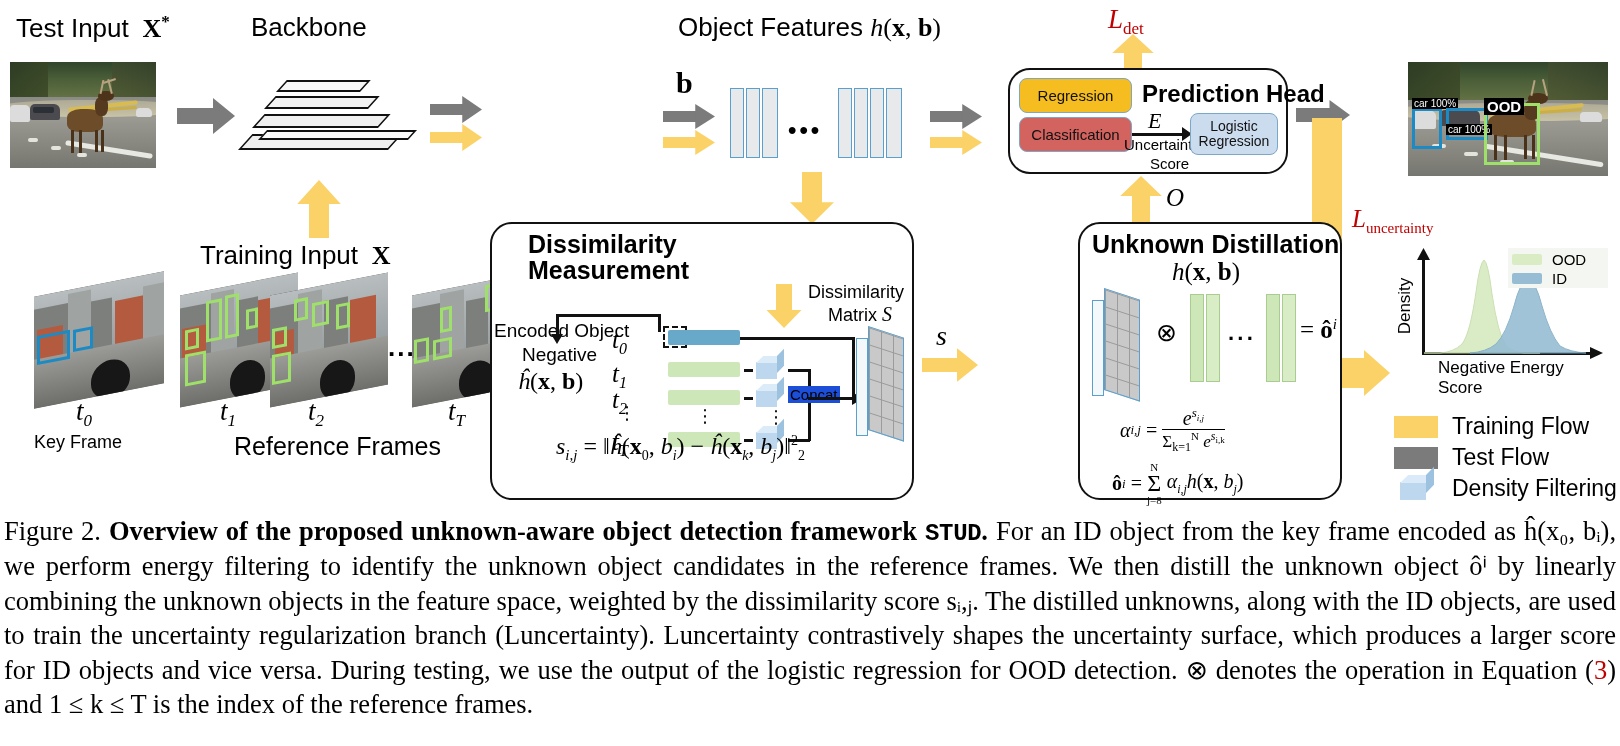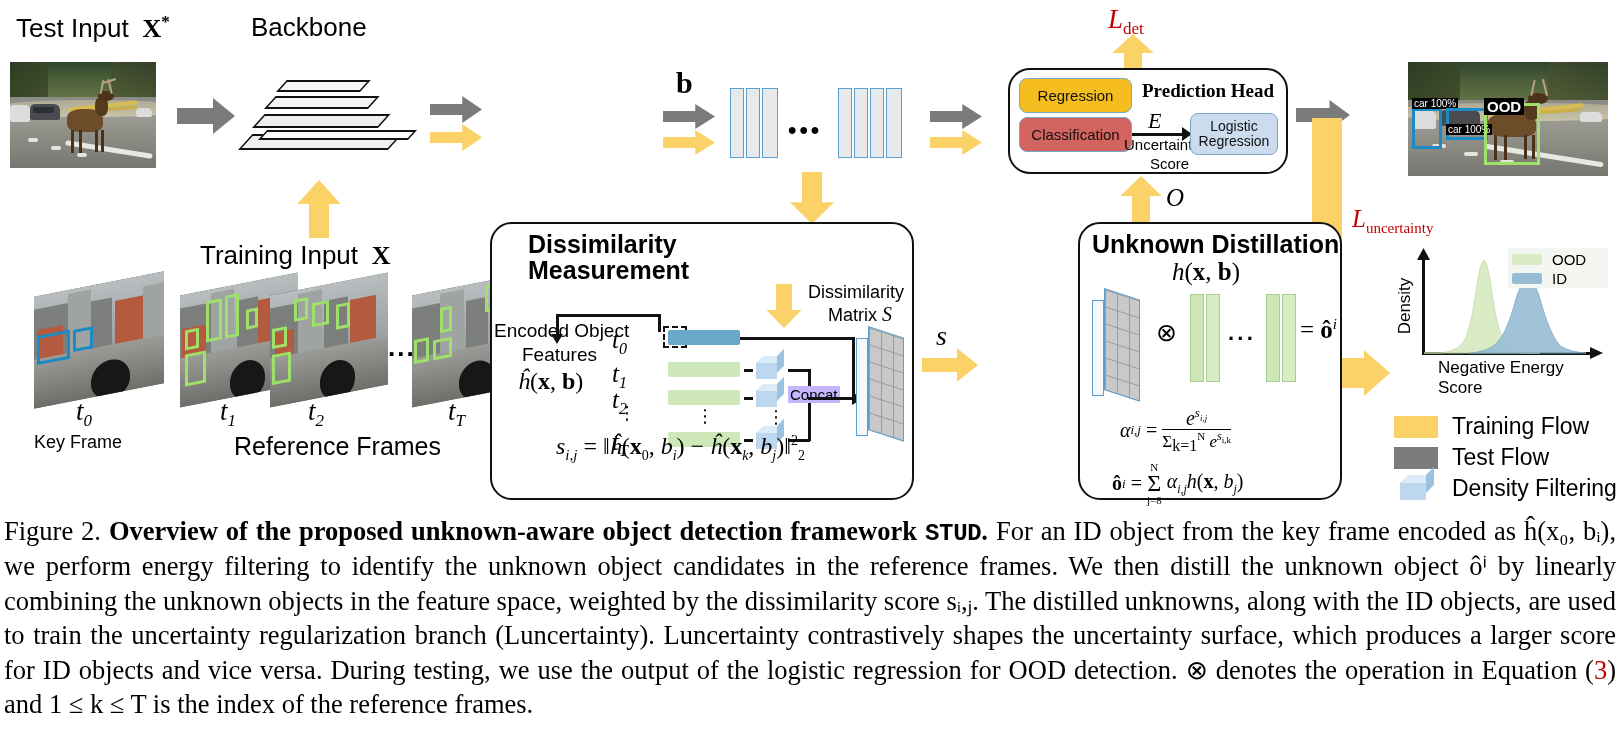--- a/index.html
+++ b/index.html
@@ -110,20 +110,24 @@
 
 <div class="fig">
 
   <div class="abs lbl" style="left:16px; top:12px; font-size:26px;">
     <span>Test Input</span>
     <span class="serif bold" style="font-size:26px;">&nbsp;X<sup style="font-size:17px">*</sup></span>
   </div>
 
   <div class="abs lbl" style="left:251px; top:12px; font-size:26px;">Backbone</div>
 
+  <div class="abs lbl" style="left:678px; top:12px; font-size:26px;">
+    <span>Object Features</span>
+    <span class="serif" style="font-size:26px;"><i>h</i>(<b>x</b>,&nbsp;<b>b</b>)</span>
+  </div>
 
   <div class="photo" style="left:10px; top:62px; width:146px; height:106px; border:0;">
     <div class="road-sky"></div>
     <div class="road-tree-l"></div>
     <div class="road-tree-r"></div>
     <div class="road-surface"></div>
     <div class="road-curve"></div>
     <div class="road-yellow"></div>
     <div class="road-yellow2"></div>
     <div class="road-white-r"></div>
@@ -231,21 +235,21 @@
     <div class="shaft" style="background:#fbd268;"></div>
     <div class="headp" style="background:#fbd268;"></div>
   </div>
 
   <div class="roundbox" style="left:1008px; top:68px; width:280px; height:106px;"></div>
 
   <div class="pill" style="left:1019px; top:78px; width:113px; height:35px; background:#f5bd1f;">
     <span>Regression</span>
   </div>
 
-  <div class="abs bold" style="left:1142px; top:80px; font-size:19px;font-family:Liberation Serif, serif;">Prediction Head</div>
+  <div class="abs bold" style="left:1142px; top:80px; font-size:24px;">Prediction Head</div>
 
   <div class="pill" style="left:1019px; top:117px; width:113px; height:35px; background:#d2635f;">
     <span>Classification</span>
   </div>
 
   <div class="blkline" style="left:1132px; top:133px; width:52px; height:2.5px;"></div>
   <div class="abs" style="left:1182px; top:127px; width:10px; height:14px; background:#111;
        clip-path:polygon(0 0, 100% 50%, 0 100%);"></div>
   <div class="abs serif" style="left:1148px; top:108px; font-size:22px; font-style:italic;">E</div>
   <div class="abs lbl" style="left:1124px; top:136px; font-size:15px;">Uncertainty</div>
@@ -439,21 +443,21 @@
 
   <div class="arrow-d" style="left:766px; top:284px; width:36px; height:44px;">
     <div class="shaft" style="background:#fbd268;"></div>
     <div class="headp" style="background:#fbd268;"></div>
   </div>
 
   <div class="abs" style="left:808px; top:282px; font-size:18px;">Dissimilarity</div>
   <div class="abs" style="left:828px; top:303px; font-size:18px;">Matrix <span class="serif" style="font-style:italic; font-size:20px;">S</span></div>
 
   <div class="abs" style="left:494px; top:320px; font-size:19px;">Encoded Object</div>
-  <div class="abs" style="left:522px; top:344px; font-size:19px;">Features</div>
+  <div class="abs" style="left:522px; top:344px; font-size:19px;">Negative</div>
   <div class="abs serif" style="left:518px; top:368px; font-size:24px;"><i>ĥ</i>(<b>x</b>,&nbsp;<b>b</b>)</div>
 
   <div class="blkline" style="left:556px; top:314px; width:2.5px; height:22px;"></div>
   <div class="blkline" style="left:556px; top:314px; width:104px; height:2.5px;"></div>
   <div class="blkline" style="left:658px; top:314px; width:2.5px; height:18px;"></div>
   <div class="abs" style="left:551px; top:334px; width:12px; height:10px; background:#111;
        clip-path:polygon(50% 100%, 0 0, 100% 0);"></div>
 
   <div class="abs serif" style="left:612px; top:326px; font-size:25px; font-style:italic;">t<sub style="font-size:16px">0</sub></div>
   <div class="abs serif" style="left:612px; top:360px; font-size:25px; font-style:italic;">t<sub style="font-size:16px">1</sub></div>
@@ -486,21 +490,21 @@
   <div class="cube3d" style="left:756px; top:426px; width:30px; height:28px;">
     <div class="face" style="left:0; top:6px; width:21px; height:17px; background:#bcd7ee;"></div>
     <div class="face" style="left:0; top:0; width:21px; height:7px; background:#dcebf8; transform:skewX(-46deg); transform-origin:left bottom;"></div>
     <div class="face" style="left:21px; top:0; width:7px; height:17px; background:#9cc2e0; transform:skewY(-46deg); transform-origin:left top;"></div>
   </div>
 
   <div class="blkline" style="left:788px; top:369px; width:22px; height:2.5px;"></div>
   <div class="blkline" style="left:788px; top:397px; width:22px; height:2.5px;"></div>
   <div class="blkline" style="left:788px; top:439px; width:22px; height:2.5px;"></div>
   <div class="blkline" style="left:808px; top:369px; width:2.5px; height:72px;"></div>
-  <div class="abs" style="left:788px; top:386px; font-size:15px; background:#c4b5fd; padding:0 2px;">Concat</div>
+  <div class="abs" style="left:788px; top:386px; font-size:15px; background:#1d4ed8; padding:0 2px;">Concat</div>
 
   <div class="blkline" style="left:740px; top:337px; width:114px; height:2.5px;"></div>
   <div class="blkline" style="left:852px; top:337px; width:2.5px; height:60px;"></div>
   <div class="blkline" style="left:808px; top:397px; width:48px; height:2.5px;"></div>
   <div class="abs" style="left:852px; top:392px; width:11px; height:13px; background:#111;
        clip-path:polygon(0 0, 100% 50%, 0 100%);"></div>
 
   <div class="abs" style="left:856px; top:326px; width:56px; height:118px;">
     <div class="abs" style="left:0px; top:12px; width:12px; height:98px; background:#f5f8fb; border:1.6px solid #5aa0cf;"></div>
     <div class="abs" style="left:12px; top:0px; width:36px; height:104px; background:#c9c9c9; border:1.6px solid #5aa0cf;
@@ -544,21 +548,21 @@
 
   <div class="abs serif" style="left:1300px; top:316px; font-size:25px;">= <b>ô</b><sup style="font-size:15px"><i>i</i></sup></div>
 
   <div class="abs serif" style="left:1120px; top:406px; font-size:20px; display:flex; align-items:center;">
     <span style="font-style:italic;">α</span>
       <sub style="font-size:13px; font-style:italic;">i,j</sub>
     <span>&nbsp;=&nbsp;</span>
     <span style="display:inline-flex; flex-direction:column; align-items:center; line-height:1.08;">
       <span style="font-style:italic;">e<sup style="font-size:13px;">s<sub style="font-size:9px;">i,j</sub></sup></span>
       <span style="border-top:1.6px solid #000; width:100%;"></span>
-      <span style="font-size:17px;">Σ<sub style="font-size:16px;">k=1</sub><sup style="font-size:11px;">N</sup>&nbsp;<i>e</i><sup style="font-size:12px;"><i>s</i><sub style="font-size:9px;">i,k</sub></sup></span>
+      <span style="font-size:17px;">Σ<sub style="font-size:12px;">k=1</sub><sup style="font-size:11px;">N</sup>&nbsp;<i>e</i><sup style="font-size:12px;"><i>s</i><sub style="font-size:9px;">i,k</sub></sup></span>
     </span>
   </div>
 
   <div class="abs serif" style="left:1112px; top:462px; font-size:20px; display:flex; align-items:center;">
     <b>ô</b>
       <sup style="font-size:13px; font-style:italic;">i</sup>
     <span>&nbsp;=&nbsp;</span>
     <span style="display:inline-flex; flex-direction:column; align-items:center; line-height:0.95; font-size:16px;">
       <span style="font-size:11px;">N</span>
       <span style="font-size:24px;">Σ</span>

